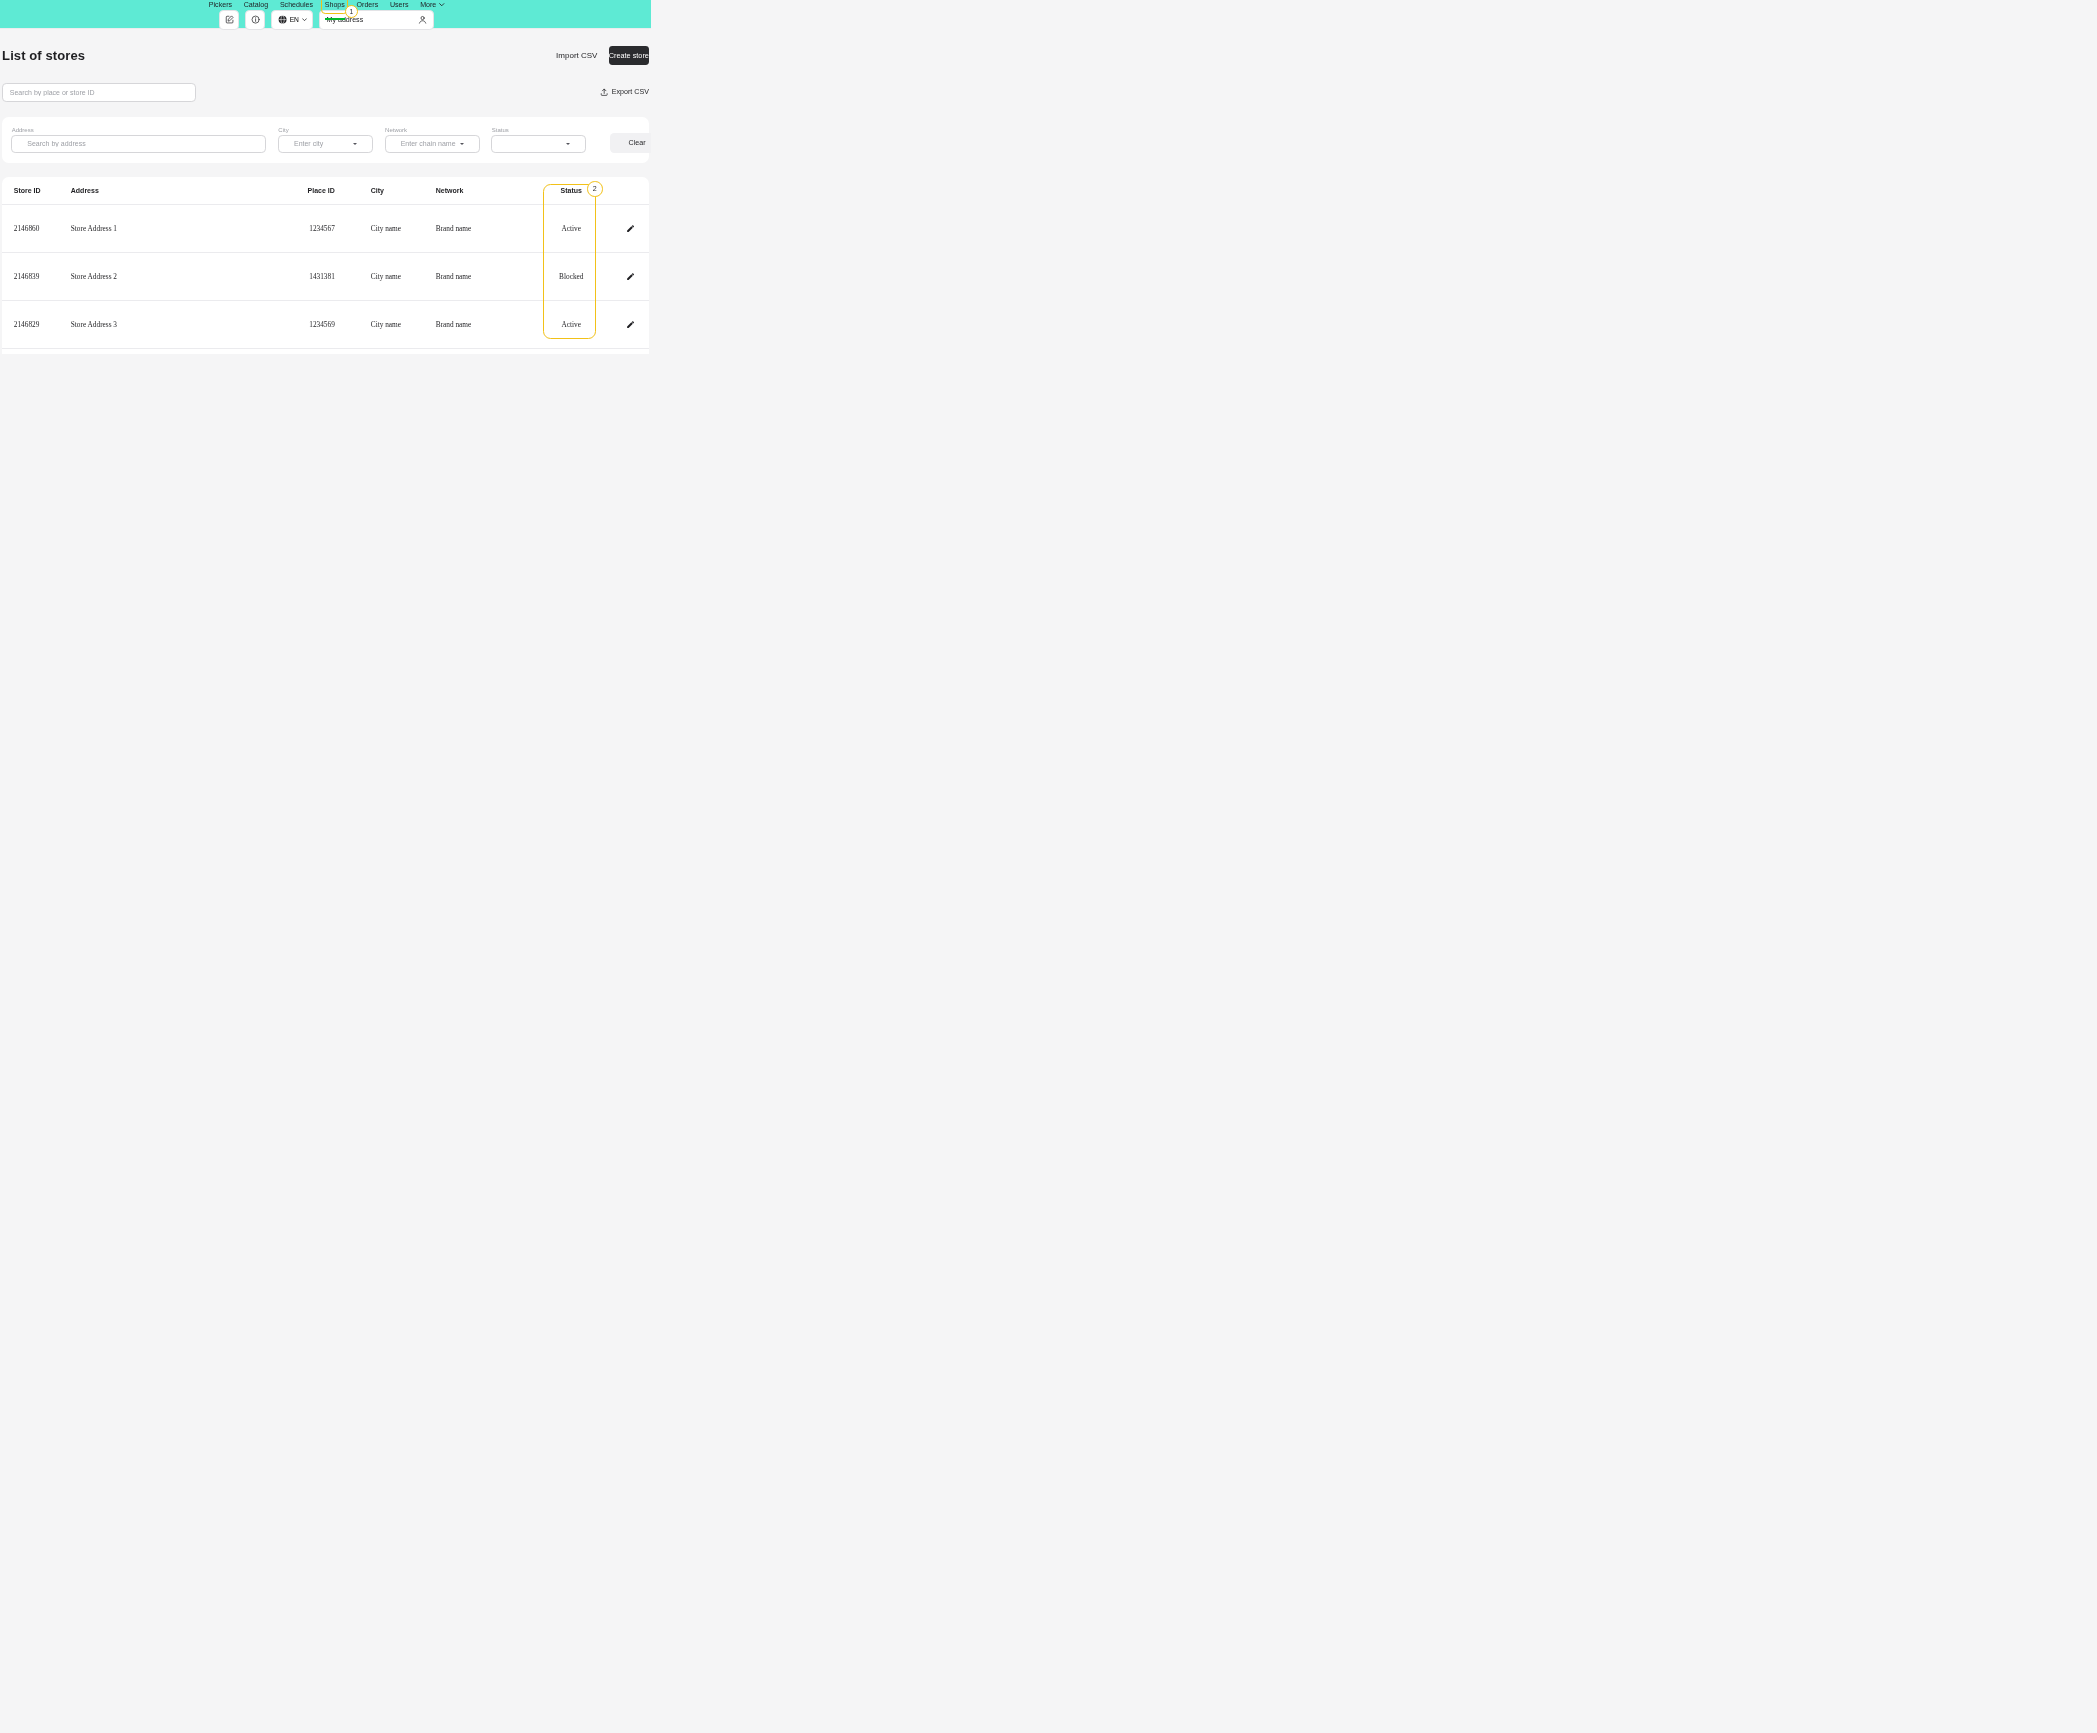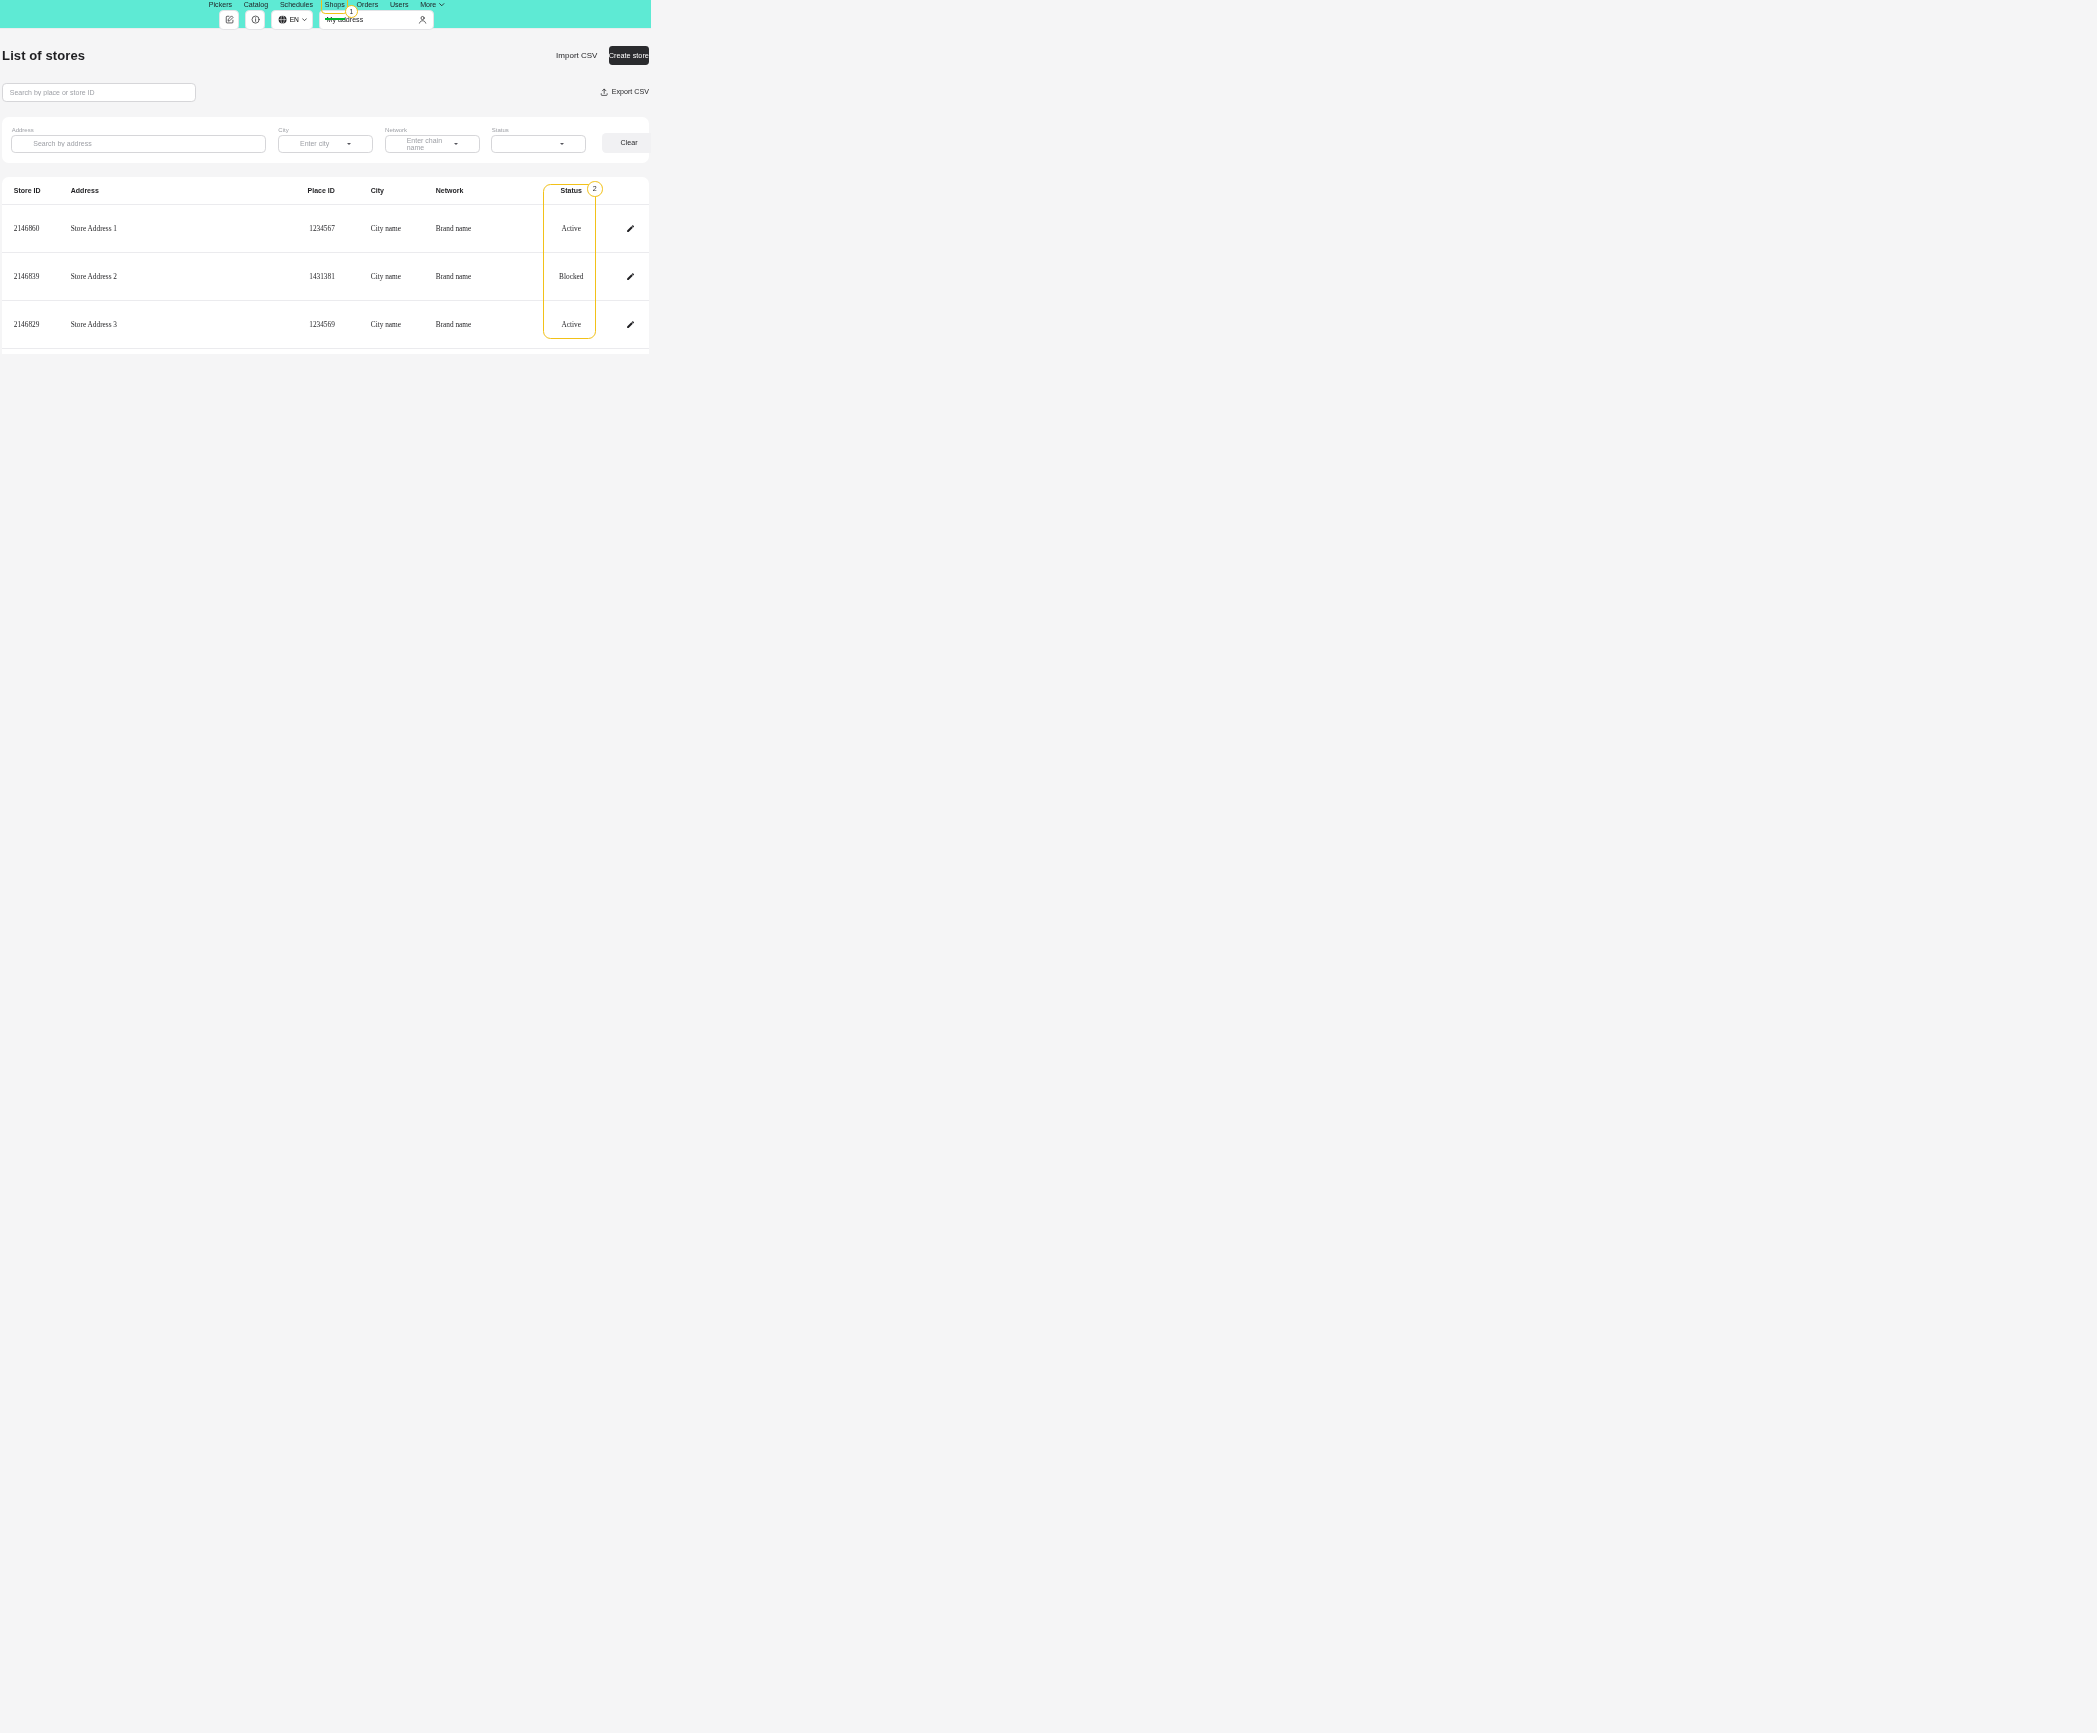--- a/index.html
+++ b/index.html
@@ -78,34 +78,34 @@
 
   
   .filter-card {
     margin-top:15.5px; background:#fff; border-radius:6.7px; padding:9.2px 8.8px 10px 9.2px;
     display:flex; align-items:flex-end; gap:11.7px;
   }
   .fg { display:flex; flex-direction:column; }
   .fg label { font-size:6px; color:#9ea0a6; margin-bottom:2.5px; margin-left:0.4px; }
   .fg input, .select {
     height:17.6px; border:0.4px solid #d6d6d9; border-radius:4.2px; background:#fff;
-    font-size:7px; padding:0 21px; outline:none;
+    font-size:7px; padding:0 15px; outline:none;
   }
   .fg input::placeholder { color:#9ea0a6; }
   .fg-address input { width:255px; }
   .fg-city .select, .fg-network .select, .fg-status .select { width:95px; }
   .select { display:flex; align-items:center; justify-content:space-between; cursor:pointer; }
   .select .ph { color:#9ea0a6; }
   .caret {
     width:0; height:0; border-left:2.3px solid transparent; border-right:2.3px solid transparent;
     border-top:2.7px solid #55555c; margin-left:3.4px; flex:none;
   }
   .clear-btn {
     height:19.3px; width:54px; border:none; border-radius:4.2px; background:#f1f1f3;
-    font-size:7.1px; color:#1f1f22; margin-left:4px; flex:none;
+    font-size:7.1px; color:#1f1f22; margin-left:12px; flex:none;
   }
   .filter-spacer { flex:1; }
 
   
   .table-card {
     margin-top:14.7px; background:#fff; border-radius:6.7px 6.7px 0 0; position:relative;
     min-height:201px; overflow:visible;
   }
   .trow {
     display:grid;

